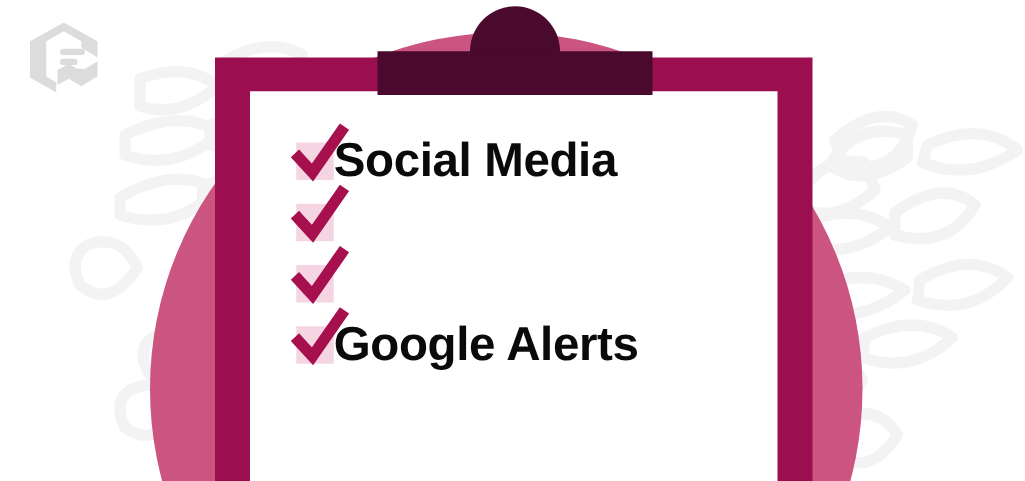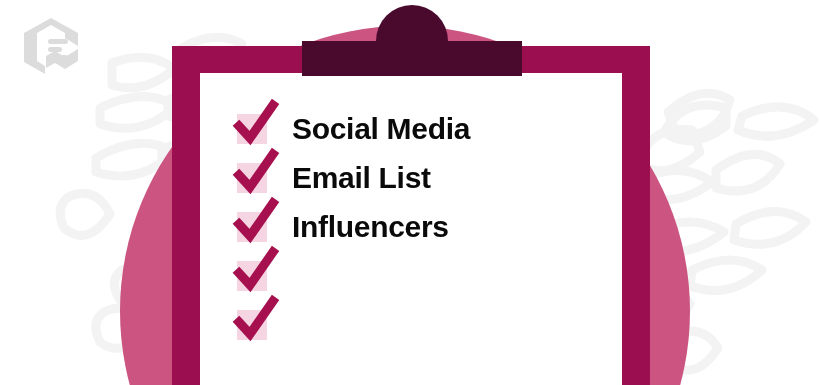--- a/index.html
+++ b/index.html
@@ -71,22 +71,21 @@
     flex:0 0 30px;
     background:#f6d5e2;
   }
   .checkbox svg{
     position:absolute;
     left:-1px;top:-12px;
     width:40px;height:42px;
     overflow:visible;
   }
   .row-label{
-    margin-left:25px;
-    font-size:30px;
+    font-size:38px;
     font-weight:bold;
     color:#0a0a0a;
     line-height:1;
     letter-spacing:-0.3px;
     white-space:nowrap;
   }
 </style>
 </head>
 <body>
 
@@ -149,42 +148,34 @@
       </div>
       <span class="row-label">Social Media</span>
     </div>
 
     <div class="row">
       <div class="checkbox">
         <svg viewBox="0 0 40 42" aria-hidden="true">
           <path d="M3 24 L14 36 L37 3" fill="none" stroke="#a6104e" stroke-width="9" stroke-linecap="square"></path>
         </svg>
       </div>
-      <span class="row-label">Email List</span>
     </div>
 
-    <div class="row">
-      <div class="checkbox">
-        <svg viewBox="0 0 40 42" aria-hidden="true">
-          <path d="M3 24 L14 36 L37 3" fill="none" stroke="#a6104e" stroke-width="9" stroke-linecap="square"></path>
-        </svg>
-      </div>
-      <span class="row-label">Influencers</span>
-    </div>
 
     <div class="row">
       <div class="checkbox">
         <svg viewBox="0 0 40 42" aria-hidden="true">
           <path d="M3 24 L14 36 L37 3" fill="none" stroke="#a6104e" stroke-width="9" stroke-linecap="square"></path>
         </svg>
       </div>
     </div>
 
     <div class="row">
       <div class="checkbox">
         <svg viewBox="0 0 40 42" aria-hidden="true">
           <path d="M3 24 L14 36 L37 3" fill="none" stroke="#a6104e" stroke-width="9" stroke-linecap="square"></path>
         </svg>
       </div>
+      <span class="row-label">Google Alerts</span>
     </div>
 
   </div>
 </div>
 
 </body></html>

